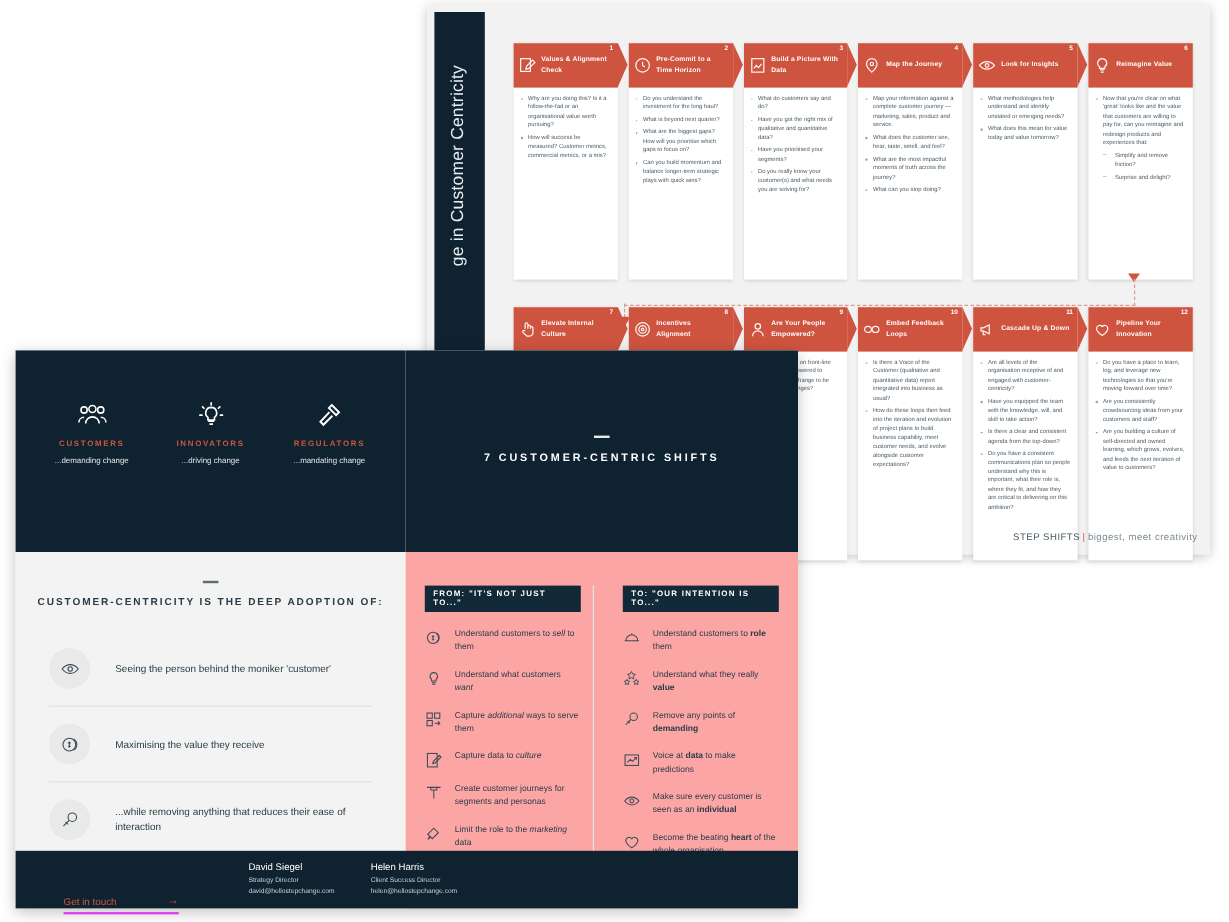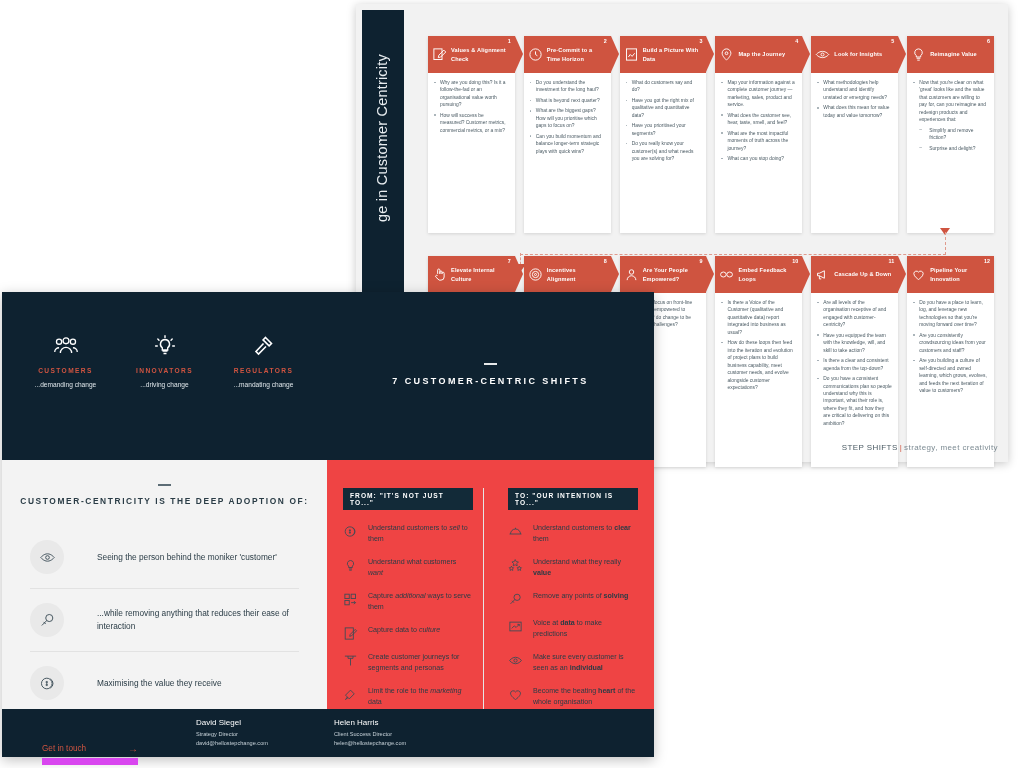--- a/index.html
+++ b/index.html
@@ -101,21 +101,21 @@
   }
   .doc-footer .site{
     font-size:5px;color:#8d9aa2;text-decoration:underline;
   }
   .doc-footer .brand{font-size:8px;color:#7d8b93;letter-spacing:.4px;}
   .doc-footer .brand b{color:#4a5a63;font-weight:normal;}
   .doc-footer .brand i{color:#cf5440;font-style:normal;margin:0 2px;}
 
   
   #doc-bottom{
-    position:absolute;left:2px;top:292px;width:652px;height:465px;
+    position:absolute;left:13px;top:292px;width:652px;height:465px;
     background:#ffffff;box-shadow:0 3px 12px rgba(0,0,0,.25);
   }
   
   .hero{
     position:absolute;left:0;top:0;width:325px;height:168px;background:#0e2230;
   }
   .hero .triad{
     position:absolute;left:0;right:0;top:40px;display:flex;justify-content:space-around;
     padding:0 14px;box-sizing:border-box;
   }
@@ -142,47 +142,47 @@
   
   .left-col{
     position:absolute;left:0;top:168px;width:325px;bottom:48px;background:#f3f3f3;
   }
   .lc-head{padding:24px 0 0 0;text-align:center;}
   .lc-head .dash{width:13px;height:1.6px;background:#5c6c75;margin:0 auto 8px;}
   .lc-head .lc-title{
     font-size:8.4px;font-weight:bold;letter-spacing:1.6px;color:#2a3c46;line-height:1.75;
   }
   .lc-list{margin-top:18px;padding:0 28px;}
-  .lc-row{display:flex;align-items:center;gap:33px;padding:14px 0;}
+  .lc-row{display:flex;align-items:center;gap:21px;padding:14px 0;}
   .lc-row + .lc-row{border-top:1px solid #e2e2e2;}
   .lc-ico{
     width:34px;height:34px;flex:0 0 34px;border-radius:50%;background:#e9e9e9;
     display:flex;align-items:center;justify-content:center;
   }
   .lc-ico svg{display:block;}
   .lc-txt{font-size:8.3px;line-height:1.6;color:#2a3c46;}
   
   .bot-footer{
     position:absolute;left:0;right:0;bottom:0;height:48px;background:#0e2230;
     display:flex;align-items:center;
   }
   .git{
-    margin-left:40px;width:96px;padding-bottom:4px;border-bottom:7px solid #d946ef;
+    margin-left:40px;width:96px;padding-bottom:4px;border-bottom:2px solid #d946ef;
     display:flex;align-items:center;justify-content:space-between;
     color:#cf5440;font-size:8.2px;margin-top:42px;
   }
   .git .arr{font-size:10px;line-height:1;}
   .contact{margin-left:30px;color:#ffffff;}
-  .contacts-wrap{display:flex;gap:36px;margin-left:28px;}
+  .contacts-wrap{display:flex;margin-left:28px;}
   .contact .c-name{font-size:8px;margin-bottom:3px;color:#ffffff;}
   .contact .c-role{font-size:5.6px;line-height:1.7;color:#c6d1d8;}
   .contact .c-mail{font-size:5.6px;line-height:1.7;color:#c6d1d8;}
   
   .right-cols{
-    position:absolute;left:325px;top:168px;right:0;bottom:0;background:#ef4444;
+    position:absolute;left:325px;top:168px;right:0;bottom:0;background:#fca5a5;
     display:flex;padding:28px 16px 0 16px;box-sizing:border-box;gap:24px;
   }
   .col{flex:1;position:relative;}
   .col.from{padding-right:10px;border-right:1px solid #e6e6e6;}
   .col-head{
     display:inline-block;background:#122a38;color:#ffffff;
     font-size:6.6px;font-weight:bold;letter-spacing:1.05px;
     padding:4px 7px;margin-bottom:13px;
   }
   .kv{display:flex;align-items:flex-start;gap:10px;margin-bottom:11px;}
@@ -450,21 +450,21 @@
             <li>Are you building a culture of self-directed and owned learning, which grows, evolves, and feeds the next iteration of value to customers?</li>
           </ul>
         </div>
       </div>
     </div>
   </div>
 
   <div class="doc-footer">
     <span class="site">www.hellostepchange.com</span>
     <span class="brand">
-      <b>STEP SHIFTS</b><i>|</i><span>strategy, meet creativity</span>
+      <b>STEP SHIFTS</b><i>|</i><span>biggest, meet creativity</span>
     </span>
   </div>
 </div>
 
 <div id="doc-bottom">
 
   <div class="hero">
     <div class="triad">
 
       <div class="t-item">
@@ -523,36 +523,36 @@
               <path d="M2.5 12s4-5.2 9.5-5.2S21.5 12 21.5 12s-4 5.2-9.5 5.2S2.5 12 2.5 12z"></path>
               <circle cx="12" cy="12" r="2.6"></circle>
             </svg>
         </div>
         <div class="lc-txt">Seeing the person behind the moniker 'customer'</div>
       </div>
 
       <div class="lc-row">
         <div class="lc-ico">
           <svg width="17" height="17" viewBox="0 0 24 24" fill="none" stroke="#3b4c56" stroke-width="1.3">
-              <circle cx="14.5" cy="8.5" r="5"></circle>
-              <path d="M11 12L4 19M6.5 14l3 3"></path>
-            </svg>
-        </div>
-        <div class="lc-txt">...while removing anything that reduces their ease of interaction</div>
+              <circle cx="11" cy="12" r="7.5"></circle>
+              <path d="M11 8.4v7.2M9.3 10h3.4M9.3 14h3.4"></path>
+              <path d="M16 5.5a7.5 7.5 0 010 13"></path>
+            </svg>
+        </div>
+        <div class="lc-txt">Maximising the value they receive</div>
       </div>
 
       <div class="lc-row">
         <div class="lc-ico">
           <svg width="17" height="17" viewBox="0 0 24 24" fill="none" stroke="#3b4c56" stroke-width="1.3">
-              <circle cx="11" cy="12" r="7.5"></circle>
-              <path d="M11 8.4v7.2M9.3 10h3.4M9.3 14h3.4"></path>
-              <path d="M16 5.5a7.5 7.5 0 010 13"></path>
-            </svg>
-        </div>
-        <div class="lc-txt">Maximising the value they receive</div>
+              <circle cx="14.5" cy="8.5" r="5"></circle>
+              <path d="M11 12L4 19M6.5 14l3 3"></path>
+            </svg>
+        </div>
+        <div class="lc-txt">...while removing anything that reduces their ease of interaction</div>
       </div>
     </div>
   </div>
 
   <div class="right-cols">
 
     <div class="col from">
       <div class="col-head">FROM: "IT'S NOT JUST TO..."</div>
 
       <div class="kv">
@@ -632,42 +632,42 @@
     <div class="col to">
       <div class="col-head">TO: "OUR INTENTION IS TO..."</div>
 
       <div class="kv">
         <span class="kv-ico">
           <svg viewBox="0 0 24 24" fill="none" stroke="#3b4c56" stroke-width="1.4">
               <path d="M2.5 16h19M4 16a8 8 0 0116 0"></path>
               <path d="M12 8V6"></path>
             </svg>
         </span>
-        <span class="kv-txt"><span>Understand customers to </span><b>clear</b><span> them</span></span>
+        <span class="kv-txt"><span>Understand customers to </span><b>role</b><span> them</span></span>
       </div>
 
       <div class="kv">
         <span class="kv-ico">
           <svg viewBox="0 0 24 24" fill="none" stroke="#3b4c56" stroke-width="1.3">
               <path d="M11.5 2.5l1.6 3.3 3.6.5-2.6 2.6.6 3.6-3.2-1.7-3.2 1.7.6-3.6-2.6-2.6 3.6-.5z"></path>
               <path d="M5.5 13l1.1 2.3 2.5.3-1.8 1.8.4 2.5-2.2-1.2-2.2 1.2.4-2.5-1.8-1.8 2.5-.3z"></path>
               <path d="M18 13l1.1 2.3 2.5.3-1.8 1.8.4 2.5-2.2-1.2-2.2 1.2.4-2.5-1.8-1.8 2.5-.3z"></path>
             </svg>
         </span>
         <span class="kv-txt"><span>Understand what they really </span><b>value</b><span></span></span>
       </div>
 
       <div class="kv">
         <span class="kv-ico">
           <svg viewBox="0 0 24 24" fill="none" stroke="#3b4c56" stroke-width="1.4">
               <circle cx="14.5" cy="8.5" r="5"></circle>
               <path d="M11 12L4 19M6.5 14l3 3"></path>
             </svg>
         </span>
-        <span class="kv-txt"><span>Remove any points of </span><b>solving</b><span></span></span>
+        <span class="kv-txt"><span>Remove any points of </span><b>demanding</b><span></span></span>
       </div>
 
       <div class="kv">
         <span class="kv-ico">
           <svg viewBox="0 0 24 24" fill="none" stroke="#3b4c56" stroke-width="1.4">
               <rect x="3" y="5" width="18" height="14"></rect>
               <path d="M6 15l4-4 3 2.5 5-5"></path>
               <path d="M15 8.5h3v3"></path>
             </svg>
         </span>

